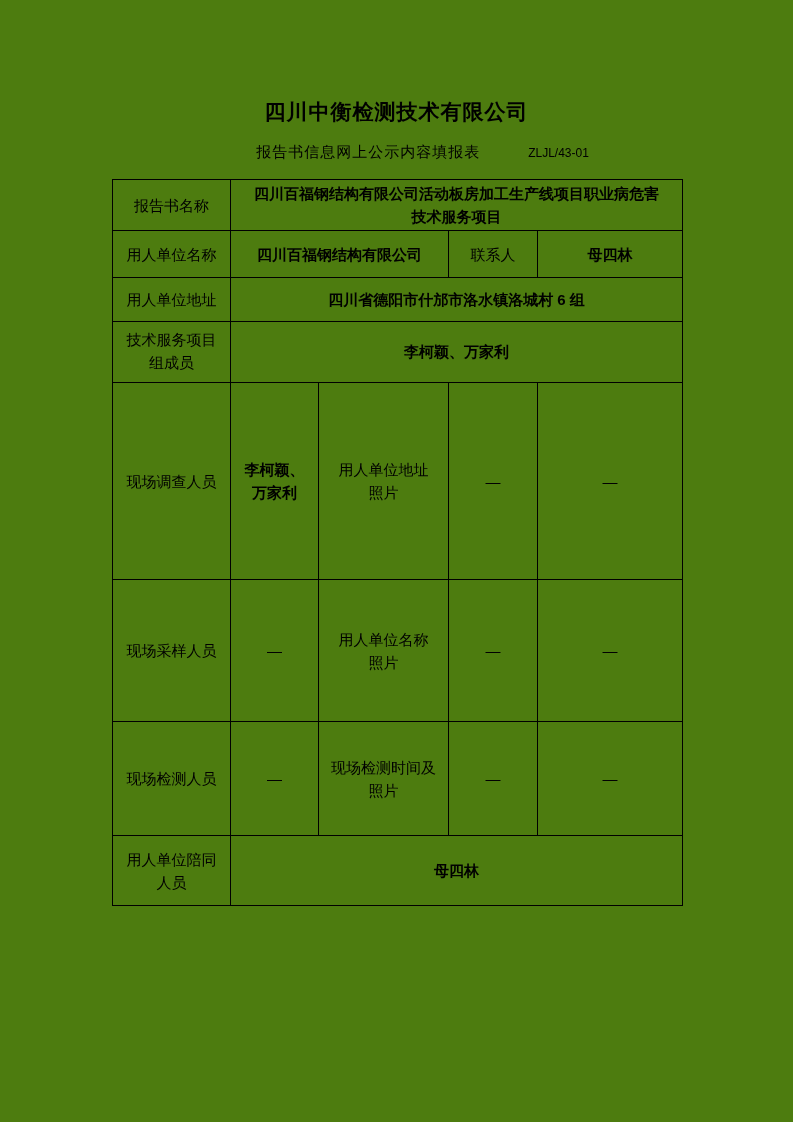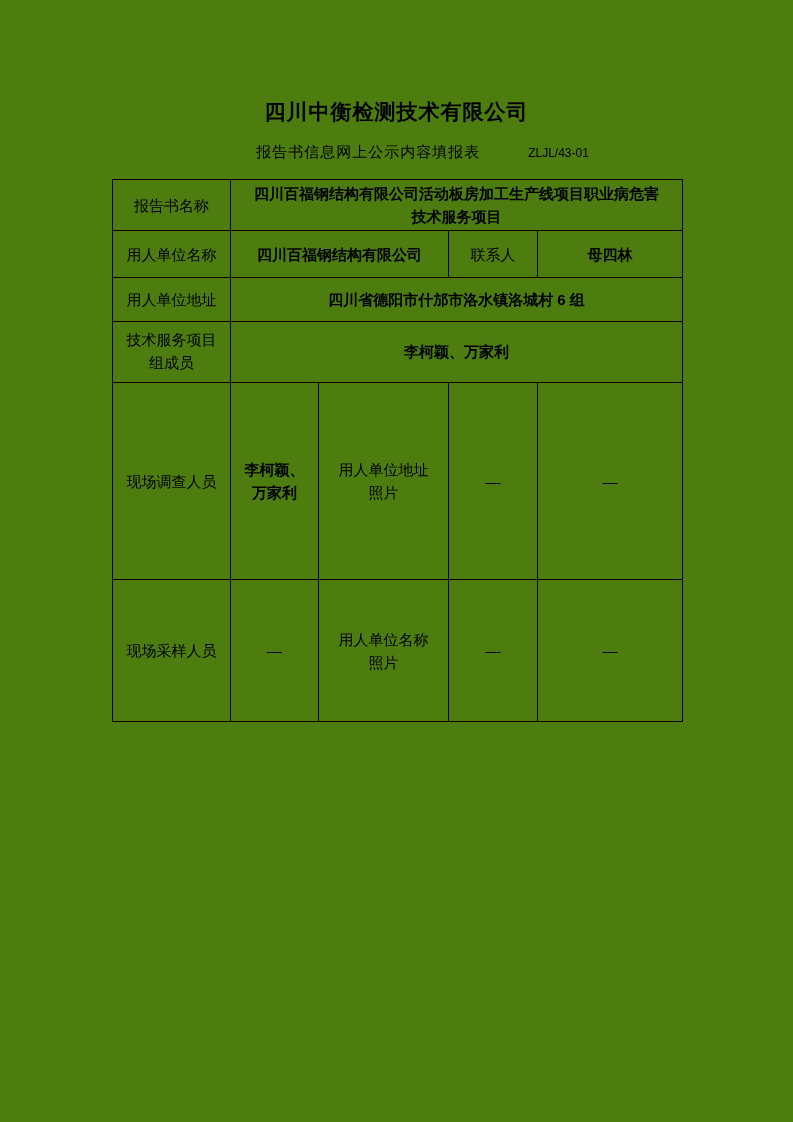--- a/index.html
+++ b/index.html
@@ -127,16 +127,29 @@
         <td class="lbl">—</td>
       </tr>
       <tr class="r6">
         <td class="lbl">现场采样人员</td>
         <td class="lbl">—</td>
         <td class="lbl pre">用人单位名称
 照片</td>
         <td class="lbl">—</td>
         <td class="lbl">—</td>
       </tr>
+      <tr class="r7">
+        <td class="lbl">现场检测人员</td>
+        <td class="lbl">—</td>
+        <td class="lbl pre">现场检测时间及
+照片</td>
+        <td class="lbl">—</td>
+        <td class="lbl">—</td>
+      </tr>
+      <tr class="r8">
+        <td class="lbl pre">用人单位陪同
+人员</td>
+        <td class="val" colspan="4">母四林</td>
+      </tr>
     </tbody>
   </table>
 
 </div>
 
 </body></html>

